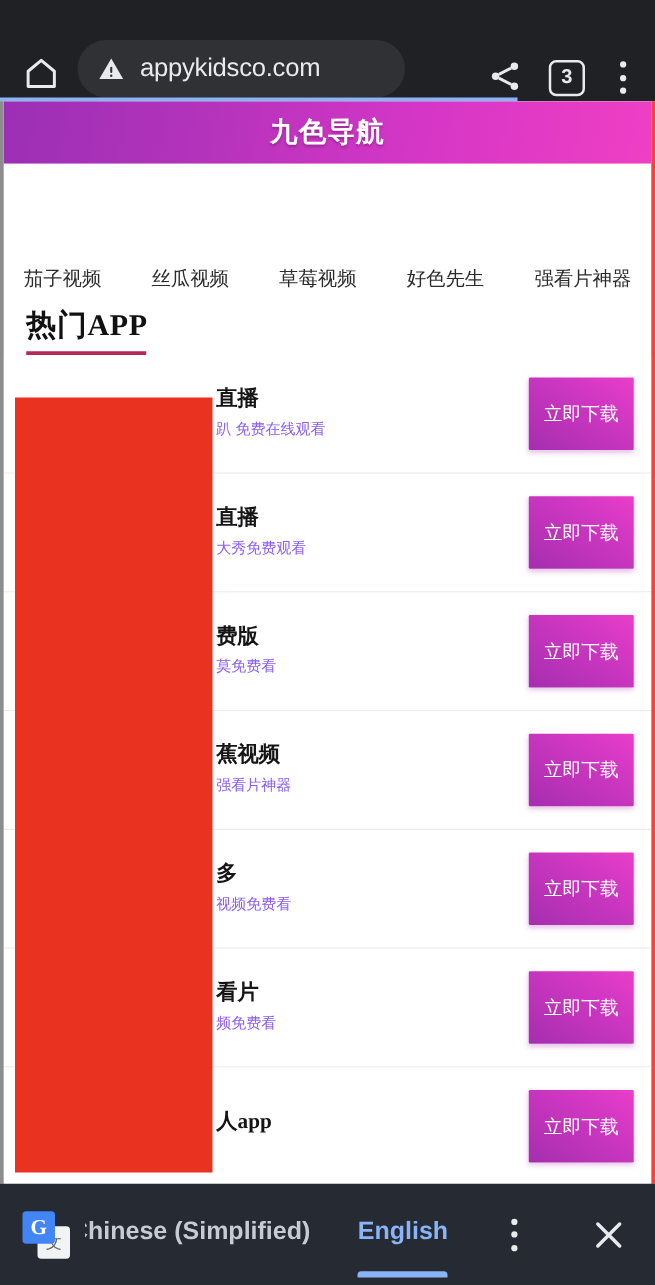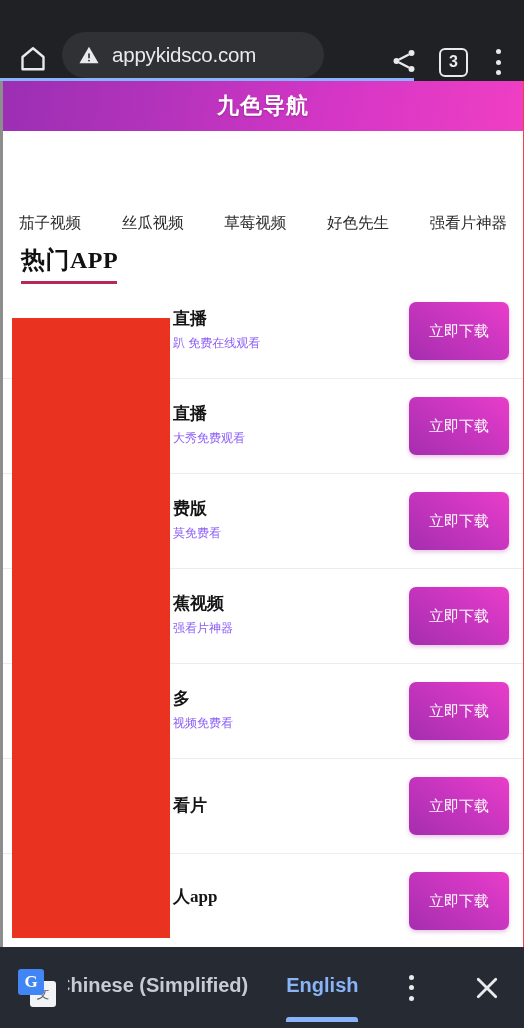--- a/index.html
+++ b/index.html
@@ -101,21 +101,21 @@
 
   
   .page {
     position: absolute;
     top: 81px; left: 0;
     width: 524px;
     height: 866px;
     background: #ffffff;
     overflow: hidden;
     border-left: 3px solid #8d8d8d;
-    border-right: 1px solid #ef4444;
+    border-right: 3px solid #ef4444;
   }
 
   .site-header {
     height: 50px;
     background: linear-gradient(100deg, #9b2fb4 0%, #b333bb 30%, #d636c6 65%, #ef3fc4 100%);
     display: flex;
     align-items: center;
     justify-content: center;
   }
   .site-title {
@@ -193,24 +193,24 @@
     line-height: 1.05;
     white-space: nowrap;
   }
   .app-desc {
     font-size: 12px;
     color: #8b5cf6;
     white-space: nowrap;
   }
   .dl-btn {
     flex: 0 0 auto;
-    width: 100px;
+    width: 84px;
     height: 58px;
     border: none;
-    border-radius: 7px;
+    border-radius: 1px;
     background: linear-gradient(215deg, #e93ec9 0%, #d037c2 35%, #a52eae 100%);
     color: #ffffff;
     font-size: 15px;
     font-family: "Liberation Sans", sans-serif;
     display: flex;
     align-items: center;
     justify-content: center;
     box-shadow: 0 2px 4px rgba(160,40,160,0.28);
     cursor: pointer;
   }
@@ -423,20 +423,21 @@
         <div class="app-meta">
           <div class="app-name">多</div>
           <div class="app-desc">视频免费看</div>
         </div>
         <button class="dl-btn">立即下载</button>
       </div>
 
       <div class="app-row">
         <div class="app-meta">
           <div class="app-name">看片</div>
+          <div class="app-desc">频免费看</div>
         </div>
         <button class="dl-btn">立即下载</button>
       </div>
 
       <div class="app-row">
         <div class="app-meta">
           <div class="app-name">人app</div>
           <div class="app-desc"></div>
         </div>
         <button class="dl-btn">立即下载</button>

